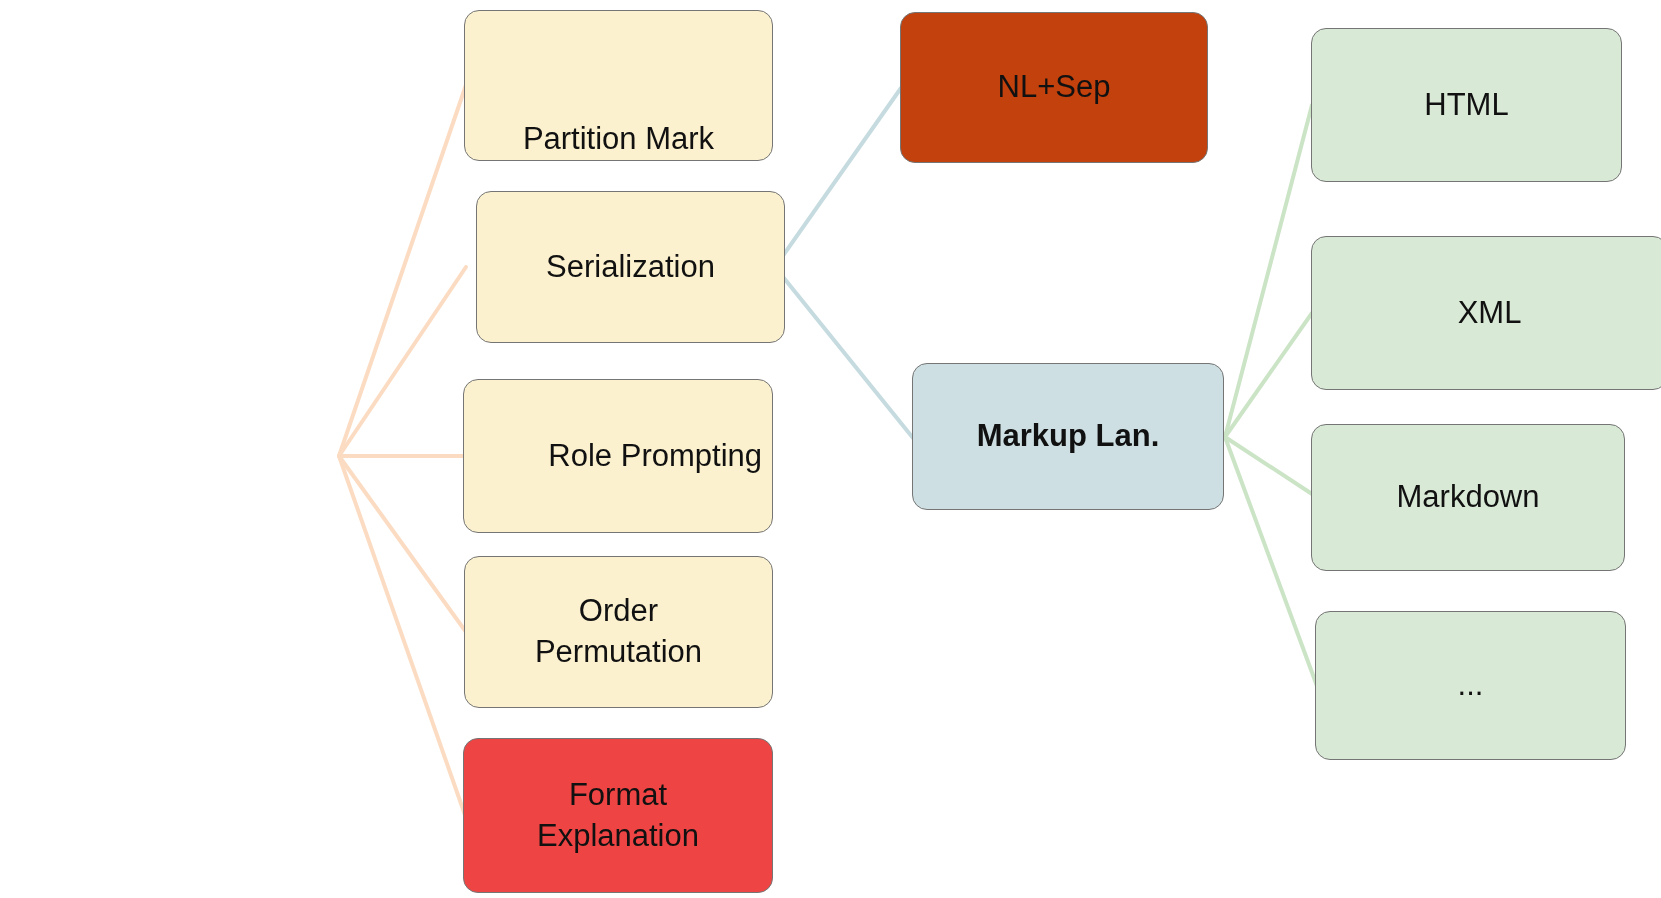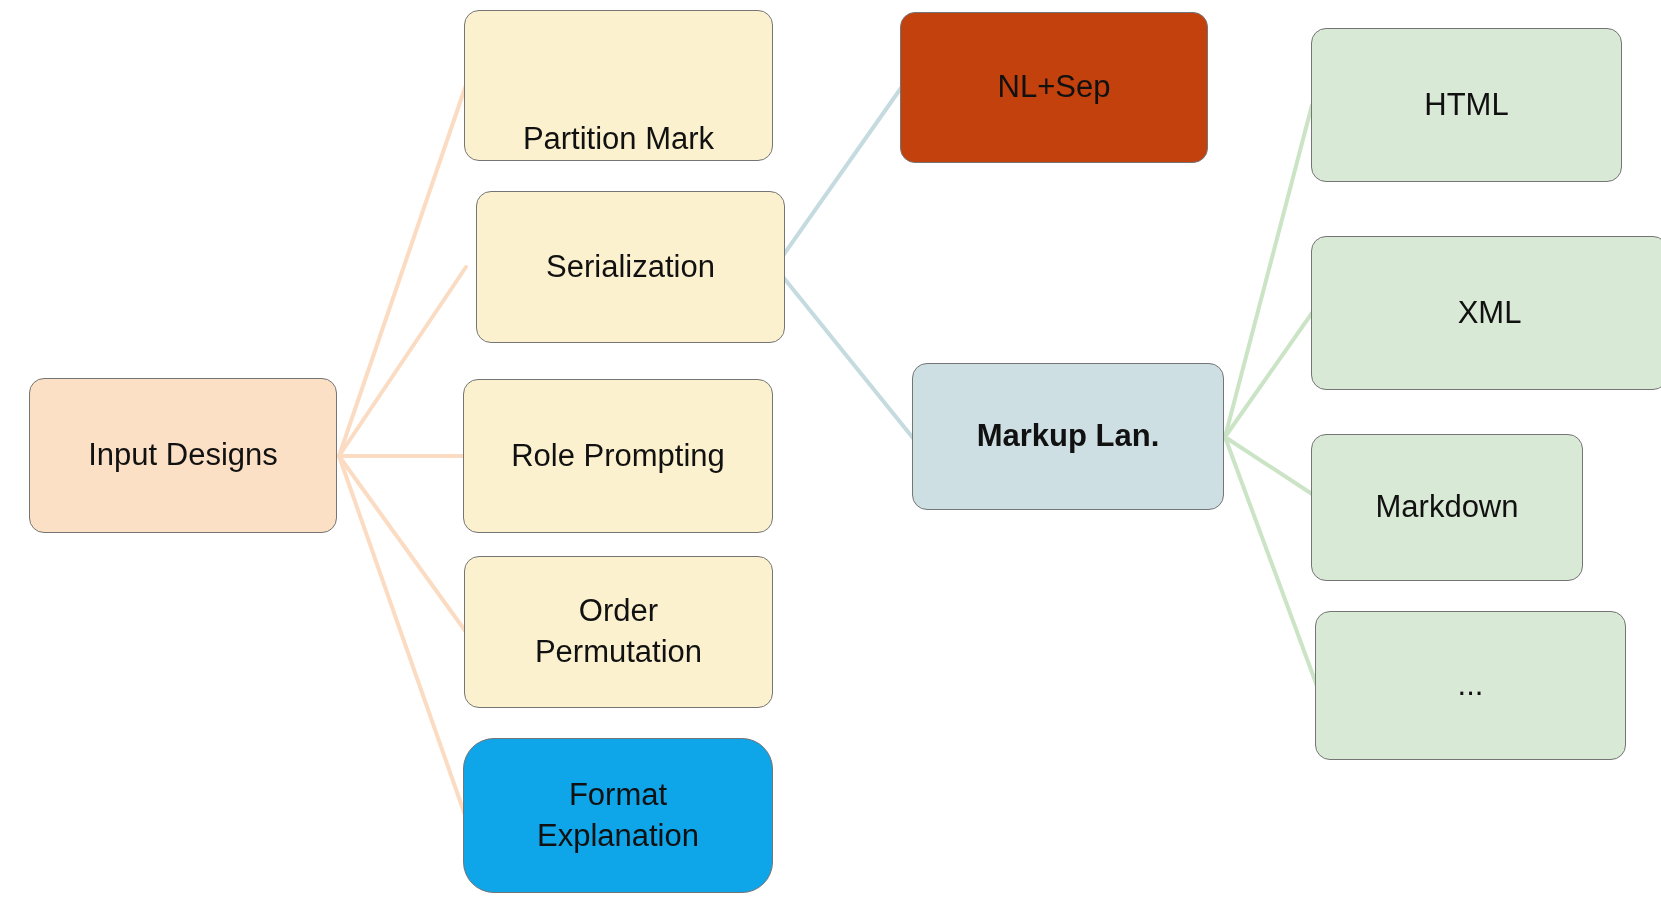--- a/index.html
+++ b/index.html
@@ -50,21 +50,21 @@
   #n-input-designs      { left: 29px;   top: 378px; width: 308px; height: 155px; }
   #n-partition-mark     { left: 464px;  top: 10px;  width: 309px; height: 151px; align-items: flex-end; }
   #n-serialization      { left: 464px;  top: 191px; width: 309px; height: 152px; }
   #n-role-prompting     { left: 463px;  top: 379px; width: 310px; height: 154px; }
   #n-order-permutation  { left: 464px;  top: 556px; width: 309px; height: 152px; }
   #n-format-explanation { left: 463px;  top: 738px; width: 310px; height: 155px; }
   #n-nl-sep             { left: 900px;  top: 12px;  width: 308px; height: 151px; }
   #n-markup-lan         { left: 912px;  top: 363px; width: 312px; height: 147px; font-weight: bold; }
   #n-html               { left: 1311px; top: 28px;  width: 311px; height: 154px; }
   #n-xml                { left: 1311px; top: 236px; width: 357px; height: 154px; }
-  #n-markdown           { left: 1311px; top: 434px; width: 272px; height: 147px; }
+  #n-markdown           { left: 1311px; top: 424px; width: 314px; height: 147px; }
   #n-more               { left: 1315px; top: 611px; width: 311px; height: 149px; }
 </style>
 </head>
 <body>
 
 <div id="canvas">
 
   <svg id="edges" xmlns="http://www.w3.org/2000/svg">
 
     <line x1="339" y1="456" x2="466" y2="85" style="stroke: rgb(251, 220, 194);"></line>
@@ -75,42 +75,39 @@
 
     <line x1="775" y1="267" x2="901" y2="88" style="stroke: rgb(197, 219, 223);"></line>
     <line x1="775" y1="267" x2="913" y2="438" style="stroke: rgb(197, 219, 223);"></line>
 
     <line x1="1225" y1="437" x2="1312" y2="105" style="stroke: rgb(203, 228, 198);"></line>
     <line x1="1225" y1="437" x2="1312" y2="313" style="stroke: rgb(203, 228, 198);"></line>
     <line x1="1225" y1="437" x2="1312" y2="494" style="stroke: rgb(203, 228, 198);"></line>
     <line x1="1225" y1="437" x2="1317" y2="686" style="stroke: rgb(203, 228, 198);"></line>
   </svg>
 
-  <div class="node" id="n-input-designs" style="background-color: rgb(251, 224, 198); border-color: rgb(117, 117, 117);">
-    <span class="label" style="color: rgb(17, 17, 17);">Input Designs</span>
-  </div>
 
   <div class="node" id="n-partition-mark" style="background-color: rgb(252, 241, 206); border-color: rgb(117, 117, 117);">
     <span class="label" style="color: rgb(17, 17, 17);">Partition Mark</span>
   </div>
 
   <div class="node" id="n-serialization" style="background-color: rgb(252, 241, 206); border-color: rgb(117, 117, 117); margin-left: 12px;">
     <span class="label" style="color: rgb(17, 17, 17);">Serialization</span>
   </div>
 
-  <div class="node" id="n-role-prompting" style="background-color: rgb(252, 241, 206); border-color: rgb(117, 117, 117);">
+  <div class="node" id="n-role-prompting" style="background-color: rgb(252, 241, 206); border-color: rgb(117, 117, 117); justify-content: flex-end;">
     <span class="label" style="color: rgb(17, 17, 17);">Role Prompting</span>
   </div>
 
   <div class="node" id="n-order-permutation" style="background-color: rgb(252, 241, 206); border-color: rgb(117, 117, 117);">
     <span class="label" style="color: rgb(17, 17, 17);">Order
 Permutation</span>
   </div>
 
-  <div class="node" id="n-format-explanation" style="background-color: #0ea5e9; border-color: rgb(117, 117, 117); border-radius: 31px;">
+  <div class="node" id="n-format-explanation" style="background-color: #ef4444; border-color: rgb(117, 117, 117);">
     <span class="label" style="color: rgb(17, 17, 17);">Format
 Explanation</span>
   </div>
 
   <div class="node" id="n-nl-sep" style="background-color: #c2410c; border-color: rgb(117, 117, 117);">
     <span class="label" style="color: rgb(17, 17, 17);">NL+Sep</span>
   </div>
 
   <div class="node" id="n-markup-lan" style="background-color: rgb(205, 223, 226); border-color: rgb(117, 117, 117);">
     <span class="label" style="color: rgb(17, 17, 17);">Markup Lan.</span>

